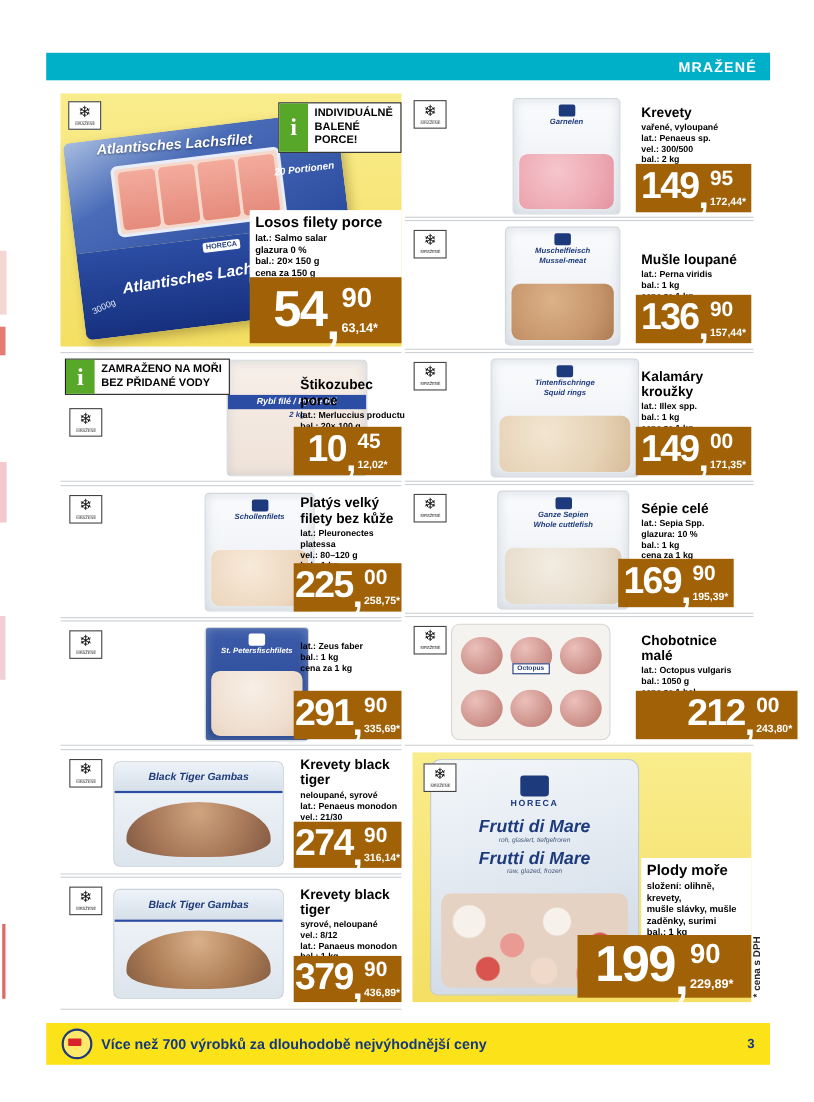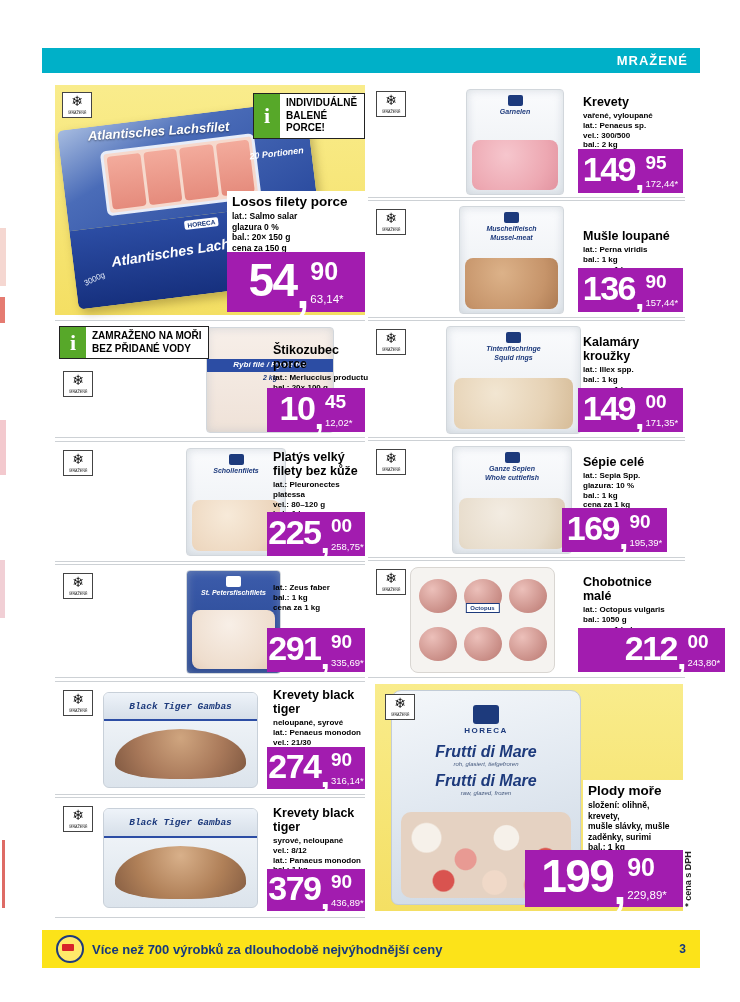--- a/index.html
+++ b/index.html
@@ -52,27 +52,27 @@
     background:#57a829;color:#fff;width:26px;display:flex;align-items:center;
     justify-content:center;font-weight:bold;font-size:22px;
     font-family:"Liberation Serif",serif;flex:0 0 auto;
   }
   .flag-txt{padding:3px 6px;font-weight:bold;font-size:10px;line-height:12.5px;white-space:pre-line;color:#000;}
   
   .pinfo{position:absolute;}
   .pname{font-weight:bold;font-size:12.5px;line-height:14px;color:#000;max-width:112px;}
   .pdetails{font-weight:bold;font-size:8px;line-height:9.8px;color:#000;white-space:pre-line;margin-top:2px;width:100px;}
   
-  .price{position:absolute;background:#a21caf;color:#fff;display:flex;align-items:center;justify-content:center;}
+  .price{position:absolute;background:#a16207;color:#fff;display:flex;align-items:center;justify-content:center;}
   .pwrap{display:flex;align-items:flex-start;}
   .pint{font-size:34px;font-weight:bold;line-height:30px;letter-spacing:-1.5px;}
   .pcomma{font-size:34px;font-weight:bold;line-height:30px;position:relative;top:9px;margin:0 1px 0 0;}
   .pstack{display:flex;flex-direction:column;align-items:flex-start;}
   .pdec{font-size:19px;font-weight:bold;line-height:17px;}
-  .palt{font-size:9.5px;font-weight:normal;margin-top:7px;}
+  .palt{font-size:9.5px;font-weight:bold;margin-top:7px;}
   .price.big .pint,.price.big .pcomma{font-size:46px;line-height:40px;}
   .price.big .pcomma{top:12px;}
   .price.big .pdec{font-size:25px;line-height:22px;}
   .price.big .palt{font-size:11.5px;margin-top:11px;}
   
   .hpanel{position:absolute;background:#fff;padding:4px 5px;box-sizing:border-box;}
   .hpanel .pname{font-size:13.5px;max-width:none;}
   .hpanel .pdetails{width:auto;font-size:8.5px;line-height:10.5px;}
   
   .bag{
@@ -83,21 +83,21 @@
   }
   .crest{width:15px;height:11px;background:#1d3a7c;border-radius:2px;margin:5px auto 2px;}
   .bag-label{
     color:#1d3a7c;font-size:7px;font-weight:bold;font-style:italic;
     text-align:center;white-space:pre-line;line-height:8.5px;
   }
   .bag-fill{position:absolute;left:5%;right:5%;bottom:4%;top:48%;border-radius:8px;}
   
   .pouch{
     position:absolute;background:linear-gradient(180deg,#f5f8fb,#dce4ec);
-    border:1px solid #c8d0d9;border-radius:6px;overflow:hidden;box-sizing:border-box;font-family:Liberation Mono, monospace;
+    border:1px solid #c8d0d9;border-radius:6px;overflow:hidden;box-sizing:border-box;
   }
   .pouch-band{
     height:30%;background:linear-gradient(180deg,#eef3f9,#d6dfe9);
     display:flex;align-items:center;justify-content:center;
     border-bottom:2px solid #2c4da4;box-sizing:border-box;
   }
   .pouch-label{color:#1d3a7c;font-size:9.5px;font-weight:bold;font-style:italic;}
   .pouch-fill{
     position:absolute;left:7%;right:7%;top:38%;bottom:8%;
     border-radius:50% 50% 42% 42%/65% 65% 30% 30%;

